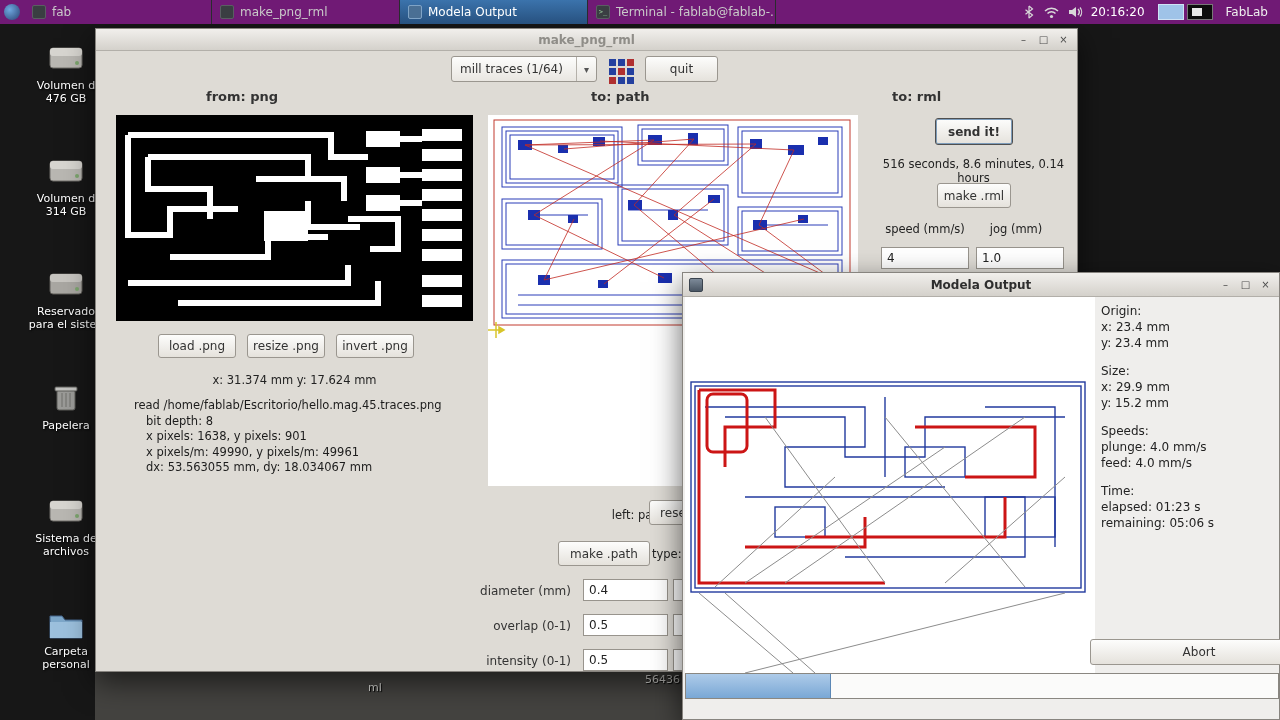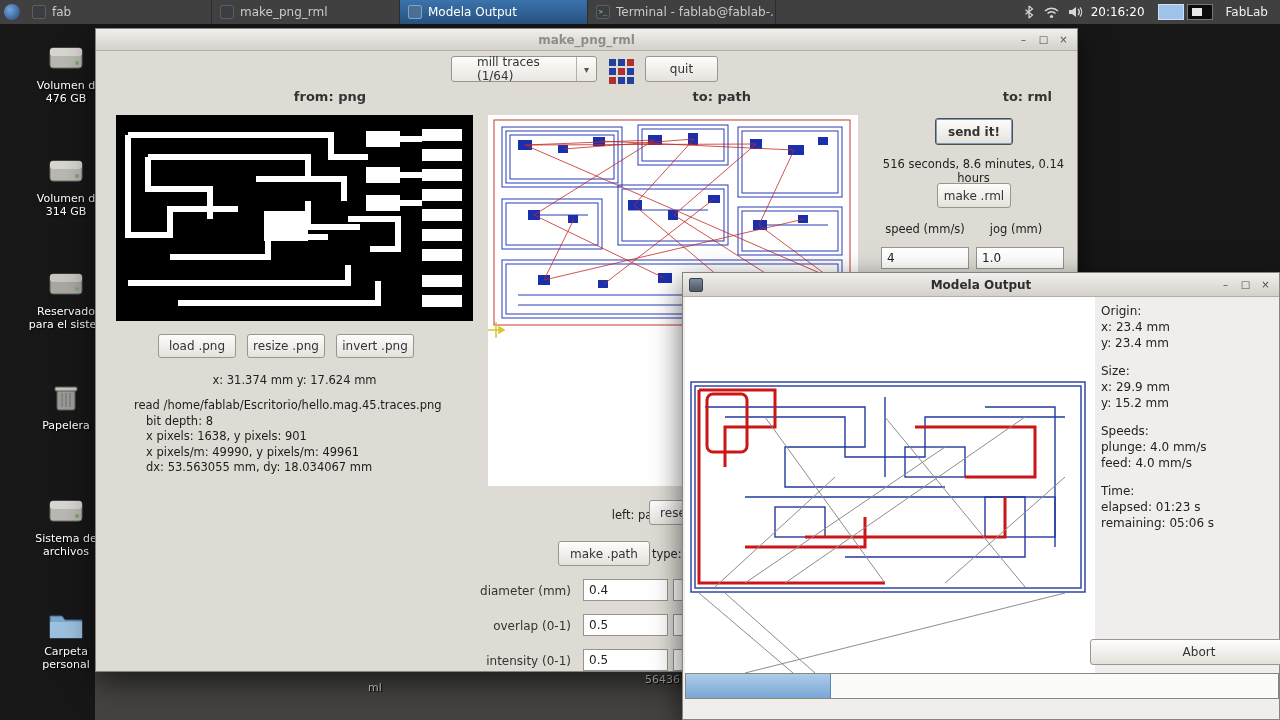--- a/index.html
+++ b/index.html
@@ -1,20 +1,20 @@
 <!DOCTYPE html>
 <html><head>
 <meta charset="utf-8">
 <style>
   *{margin:0;padding:0;box-sizing:border-box}
   html,body{width:1280px;height:720px;overflow:hidden;font-family:"DejaVu Sans",sans-serif;font-size:12px;color:#222;background:#141414}
   #screen{position:relative;width:1280px;height:720px;background:#171717}
 
   
-  #panel{position:absolute;left:0;top:0;width:1280px;height:24px;background:#404040;display:flex;align-items:center;color:#d6d6d6;z-index:50}
+  #panel{position:absolute;left:0;top:0;width:1280px;height:24px;background:#701a75;display:flex;align-items:center;color:#d6d6d6;z-index:50}
   #launcher{width:24px;height:24px;display:flex;align-items:center;justify-content:center}
   #launcher .orb{width:16px;height:16px;border-radius:50%;background:radial-gradient(circle at 35% 35%,#6fa8e0,#294172)}
   .task{width:188px;height:24px;display:flex;align-items:center;gap:6px;padding:0 8px;border-right:1px solid #2a2c2e;overflow:hidden;white-space:nowrap;font-size:12px;color:#c9c9c9;cursor:pointer}
   .task.active{background:linear-gradient(#3b73ac,#27517f);color:#fff}
   .tbicon{width:14px;height:14px;flex:0 0 auto;background:#3a3e42;border:1px solid #5a5e62;border-radius:2px;display:flex;align-items:center;justify-content:center;font-size:7px;color:#9fd0a0;font-family:"DejaVu Sans Mono",monospace}
   #tray{margin-left:auto;display:flex;align-items:center;gap:7px;padding-right:8px}
   #clock{color:#fff;font-size:12px}
   #pager{display:flex;gap:3px;align-items:center;margin:0 6px}
   .wsp{width:26px;height:16px;border:1px solid #777}
   .wsp.act{background:#9fc3e8;border-color:#cfe2f4}
@@ -37,23 +37,23 @@
   .title.focused{color:#2e2e2e}
   .appicon{width:14px;height:14px;margin-left:6px;background:linear-gradient(#7d8a99,#4a5664);border:1px solid #3a434e;border-radius:2px;z-index:2}
   .winctl{margin-left:auto;display:flex;gap:3px;padding-right:5px;z-index:2}
   .ctl{width:17px;height:15px;display:flex;align-items:center;justify-content:center;font-size:10px;color:#4d4d4d;border:1px solid transparent;border-radius:2px;cursor:pointer}
 
   
   .btn{position:absolute;display:flex;align-items:center;justify-content:center;background:linear-gradient(#fdfdfc,#e5e2dc);border:1px solid #9a968f;border-radius:3px;font-size:12px;color:#333;cursor:pointer}
   .btn.primary{border:1px solid #4f4f4f;box-shadow:0 0 0 1px #7d9cba inset;font-weight:bold}
   .input{position:absolute;background:#fff;border:1px solid #98948d;font-size:12px;font-family:"DejaVu Sans",sans-serif;padding:2px 5px;color:#222}
   .combo{position:absolute;background:linear-gradient(#fdfdfc,#e9e6e1);border:1px solid #9a968f;border-radius:3px;display:flex;align-items:center;cursor:pointer}
-  .combo .cv{flex:1;padding:0 25px;font-size:12px;color:#333}
+  .combo .cv{flex:1;padding:0 8px;font-size:12px;color:#333}
   .combo .arr{width:20px;align-self:stretch;border-left:1px solid #b5b1aa;display:flex;align-items:center;justify-content:center;font-size:10px;color:#555}
-  .hdr{position:absolute;font-weight:bold;font-size:13px;color:#333;text-align:right}
+  .hdr{position:absolute;font-weight:bold;font-size:13px;color:#333;text-align:left}
   .flabel{position:absolute;font-size:12px;color:#333;text-align:right}
   .note{position:absolute;font-size:11.5px;color:#222}
 
   
   #modgrid{position:absolute;display:grid;grid-template-columns:repeat(3,7px);grid-template-rows:repeat(3,7px);gap:2px;cursor:pointer}
   #modgrid span{width:7px;height:7px}
 
   .canvas{position:absolute;background:#fff;overflow:hidden}
 
   

